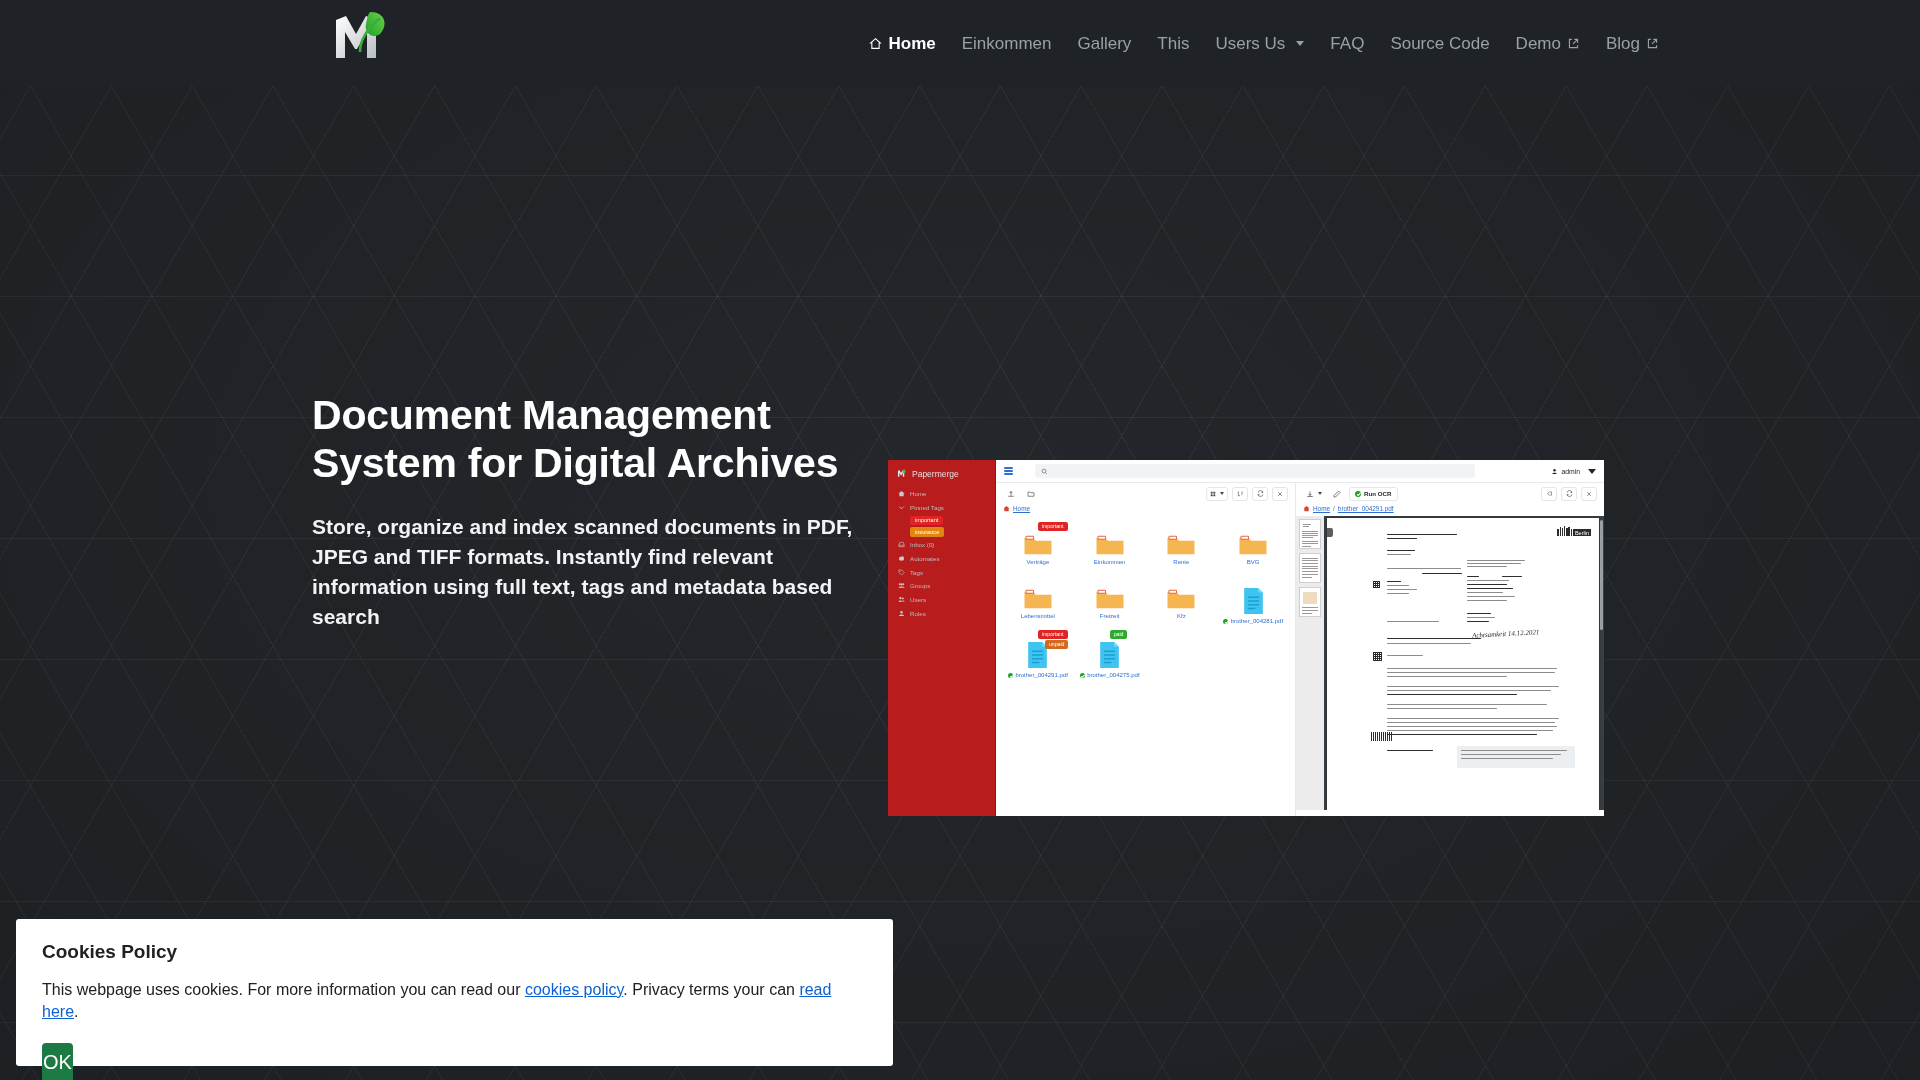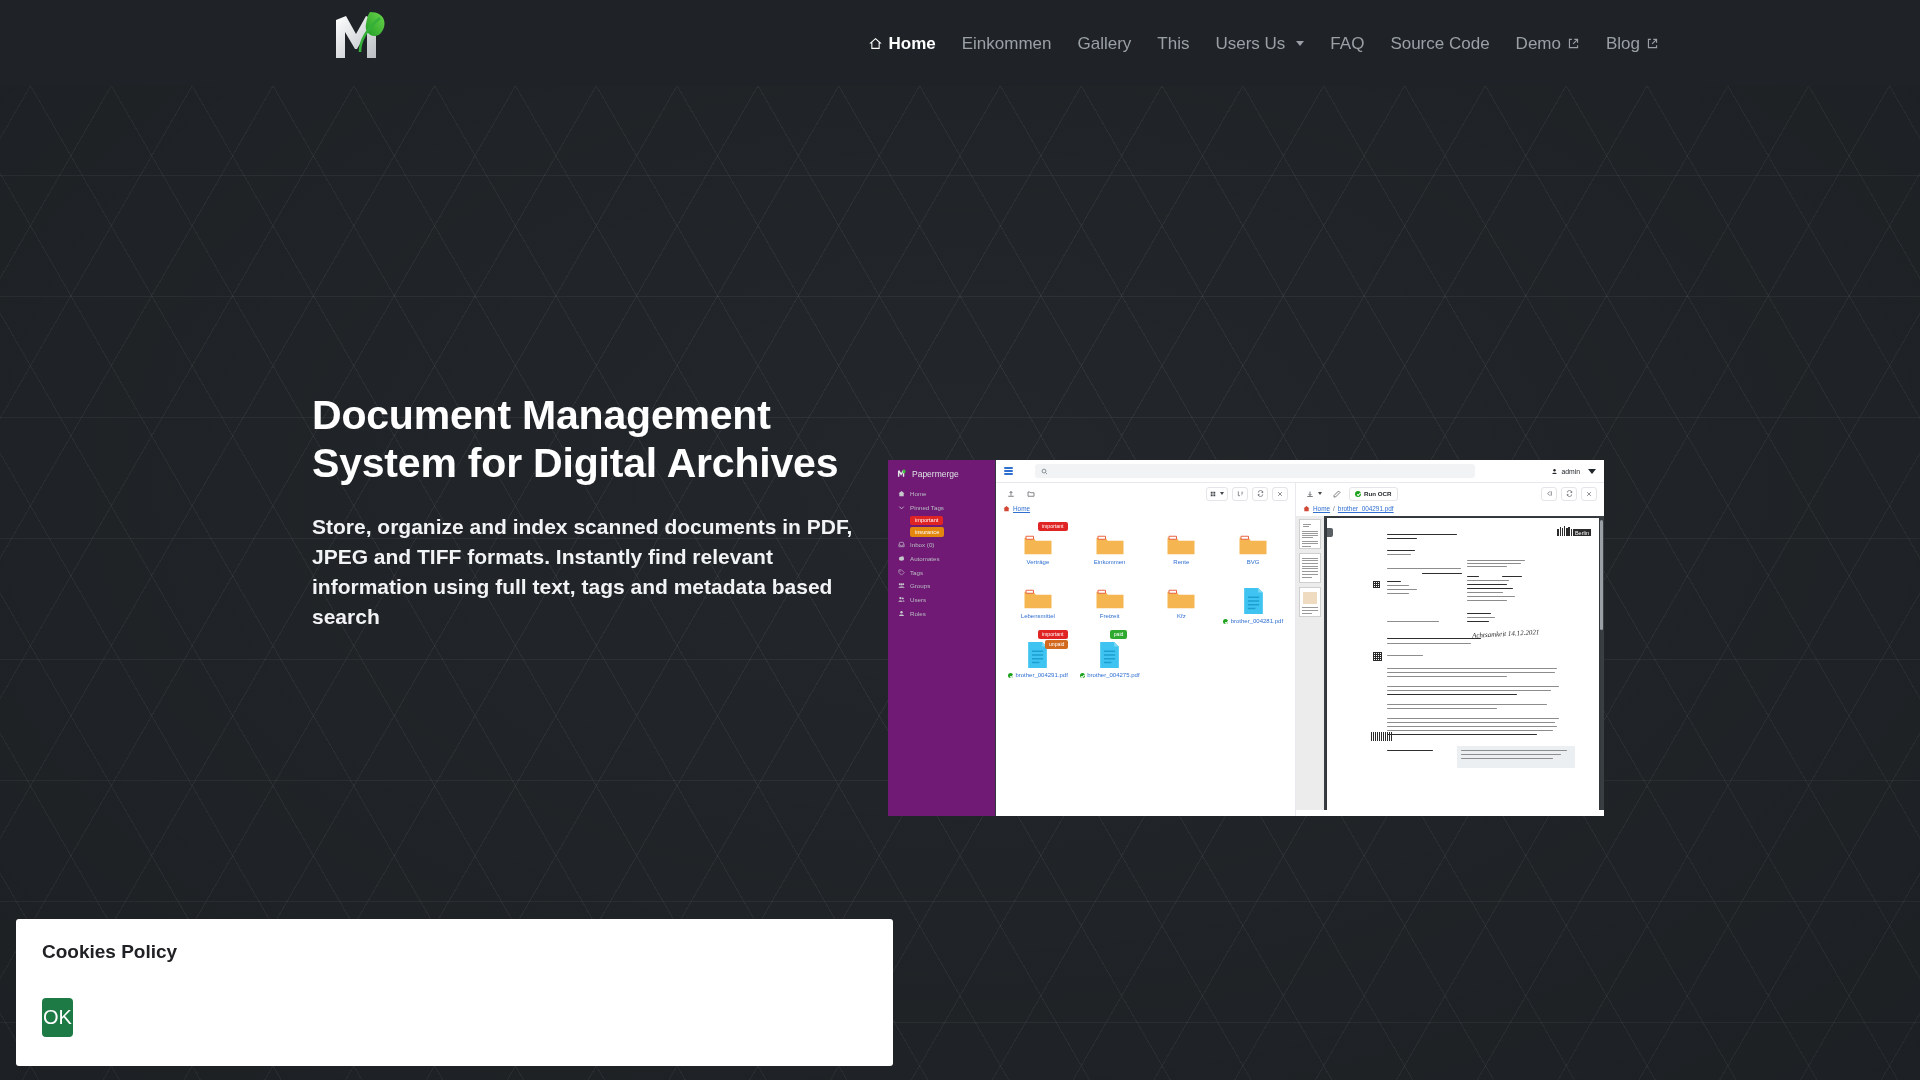--- a/index.html
+++ b/index.html
@@ -70,21 +70,21 @@
   }
 
   
   #shot{
     position:absolute;left:888px;top:388px;width:716px;height:356px;
     z-index:6;font-family:"Liberation Sans", sans-serif;
   }
   
   #pm-side{
     position:absolute;left:0;top:0;width:108px;height:356px;
-    background:#701a75;color:#c5c9cc;font-size:6.2px;
+    background:#b91c1c;color:#c5c9cc;font-size:6.2px;
     padding:6px 0 0 0;border-right:1px solid #33383d;
   }
   .pm-brand{display:flex;align-items:center;gap:4px;padding:2px 0 8px 9px;}
   .pm-brand-txt{font-size:8.5px;color:#dfe2e4;}
   .pm-side-item{
     display:flex;align-items:center;gap:5px;padding:3.4px 0 3.4px 10px;color:#b9bec2;
     cursor:pointer;
   }
   .pm-ico{width:7px;height:7px;flex:none;display:inline-block;}
   .pm-tag{
@@ -712,14 +712,15 @@
           </div>
         </div>
 
       </div>
     </div>
   </div>
 </section>
 
 <div id="cookies">
   <h3>Cookies Policy</h3>
+  <p><span>This webpage uses cookies. For more information you can read our </span><a>cookies policy</a><span>. Privacy terms your can </span><a>read here</a><span>.</span></p>
   <button id="cookie-ok">OK</button>
 </div>
 
 </body></html>

